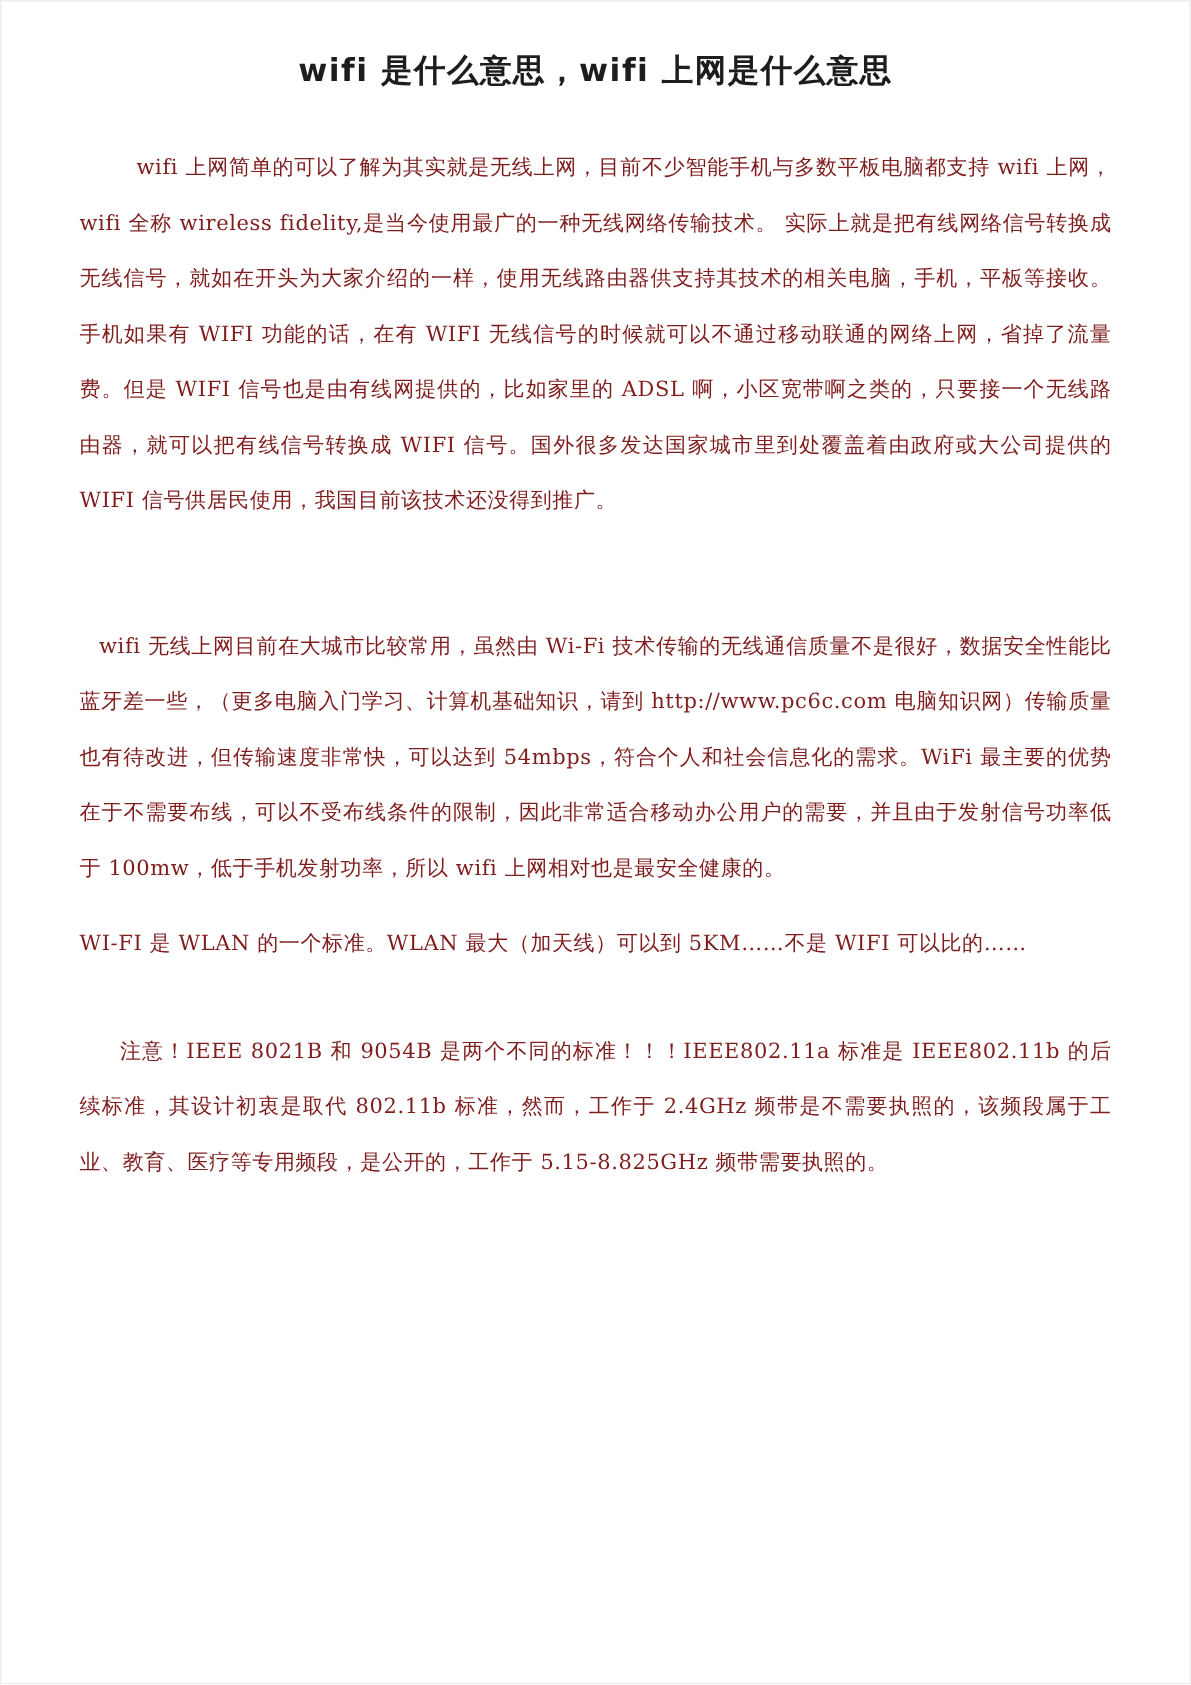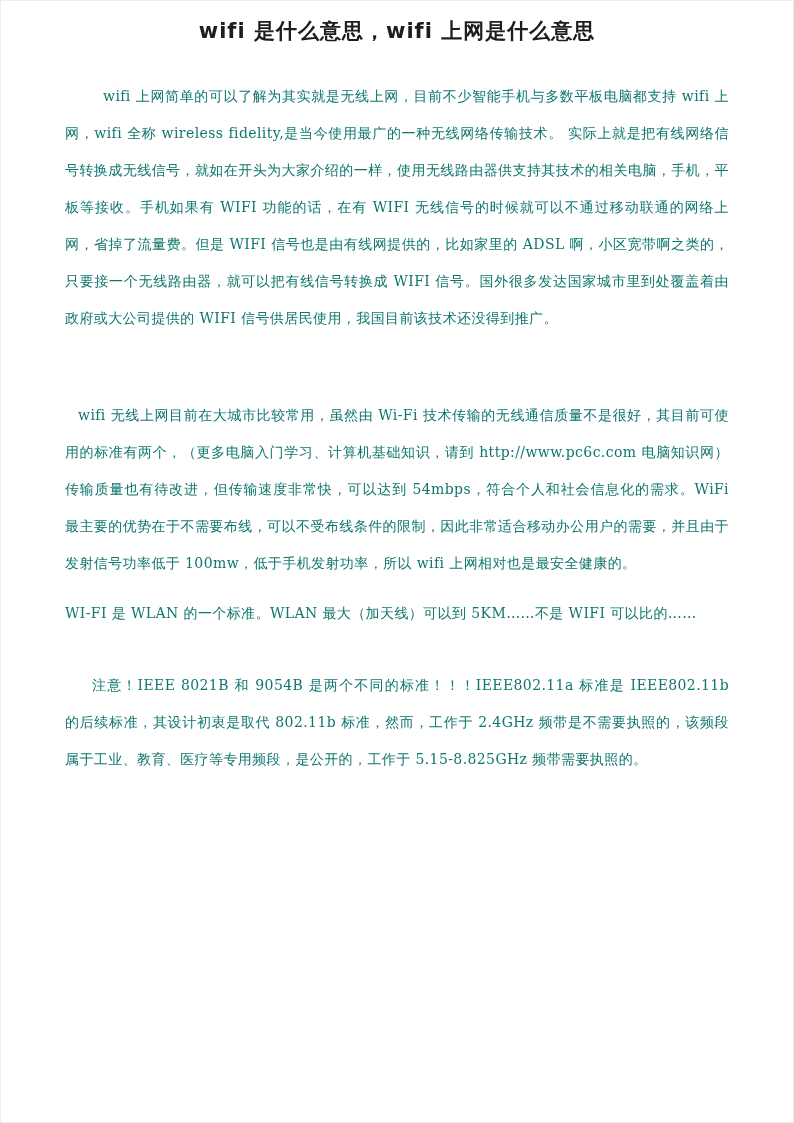--- a/index.html
+++ b/index.html
@@ -7,57 +7,57 @@
     padding: 0;
     background: #ffffff;
   }
   .page {
     box-sizing: border-box;
     width: 794px;
     height: 1123px;
     margin: 0 auto;
     background: #ffffff;
     border: 1px solid #ededed;
-    padding: 8px 52px 40px 52px;
+    padding: 24px 52px 40px 52px;
     overflow: hidden;
   }
   .doc-title {
     font-family: "DejaVu Sans", "Liberation Sans", sans-serif;
     font-size: 21px;
     font-weight: bold;
     color: #1d1d1d;
     text-align: center;
     letter-spacing: 1px;
     margin: 8px 0 32px 0;
     line-height: 1.4;
   }
   .para {
     font-family: "DejaVu Serif", "Liberation Serif", serif;
     font-size: 14px;
-    color: #0f766e;
+    color: #7f1d1d;
     line-height: 37px;
     letter-spacing: 0.4px;
     text-align: justify;
-    margin: 12px;
+    margin: 0;
   }
   .para.p1 { text-indent: 38px; margin-bottom: 60px; }
   .para.p2 { text-indent: 17px; margin-bottom: 35px; }
   .para.p3 { text-indent: 13px; margin-bottom: 13px; }
   .para.p4 { text-indent: 0;    margin-bottom: 35px; }
   .para.p5 { text-indent: 27px; margin-bottom: 30px; }
   .para.p6 { text-indent: 27px; margin-bottom: 0; }
 </style>
 </head>
 <body>
 
 <div class="page">
   <h1 class="doc-title">wifi 是什么意思，wifi 上网是什么意思</h1>
 
   <p class="para p1">wifi 上网简单的可以了解为其实就是无线上网，目前不少智能手机与多数平板电脑都支持 wifi 上网，wifi 全称 wireless fidelity,是当今使用最广的一种无线网络传输技术。 实际上就是把有线网络信号转换成无线信号，就如在开头为大家介绍的一样，使用无线路由器供支持其技术的相关电脑，手机，平板等接收。手机如果有 WIFI 功能的话，在有 WIFI 无线信号的时候就可以不通过移动联通的网络上网，省掉了流量费。但是 WIFI 信号也是由有线网提供的，比如家里的 ADSL 啊，小区宽带啊之类的，只要接一个无线路由器，就可以把有线信号转换成 WIFI 信号。国外很多发达国家城市里到处覆盖着由政府或大公司提供的 WIFI 信号供居民使用，我国目前该技术还没得到推广。</p>
 
 
-  <p class="para p3">wifi 无线上网目前在大城市比较常用，虽然由 Wi-Fi 技术传输的无线通信质量不是很好，其目前可使用的标准有两个，（更多电脑入门学习、计算机基础知识，请到 http://www.pc6c.com 电脑知识网）传输质量也有待改进，但传输速度非常快，可以达到 54mbps，符合个人和社会信息化的需求。WiFi 最主要的优势在于不需要布线，可以不受布线条件的限制，因此非常适合移动办公用户的需要，并且由于发射信号功率低于 100mw，低于手机发射功率，所以 wifi 上网相对也是最安全健康的。</p>
+  <p class="para p3">wifi 无线上网目前在大城市比较常用，虽然由 Wi-Fi 技术传输的无线通信质量不是很好，数据安全性能比蓝牙差一些，（更多电脑入门学习、计算机基础知识，请到 http://www.pc6c.com 电脑知识网）传输质量也有待改进，但传输速度非常快，可以达到 54mbps，符合个人和社会信息化的需求。WiFi 最主要的优势在于不需要布线，可以不受布线条件的限制，因此非常适合移动办公用户的需要，并且由于发射信号功率低于 100mw，低于手机发射功率，所以 wifi 上网相对也是最安全健康的。</p>
 
   <p class="para p4">WI-FI 是 WLAN 的一个标准。WLAN 最大（加天线）可以到 5KM……不是 WIFI 可以比的……</p>
 
   <p class="para p5">注意！IEEE 8021B 和 9054B 是两个不同的标准！！！IEEE802.11a 标准是 IEEE802.11b 的后续标准，其设计初衷是取代 802.11b 标准，然而，工作于 2.4GHz 频带是不需要执照的，该频段属于工业、教育、医疗等专用频段，是公开的，工作于 5.15-8.825GHz 频带需要执照的。</p>
 
 </div>
 
 </body></html>

